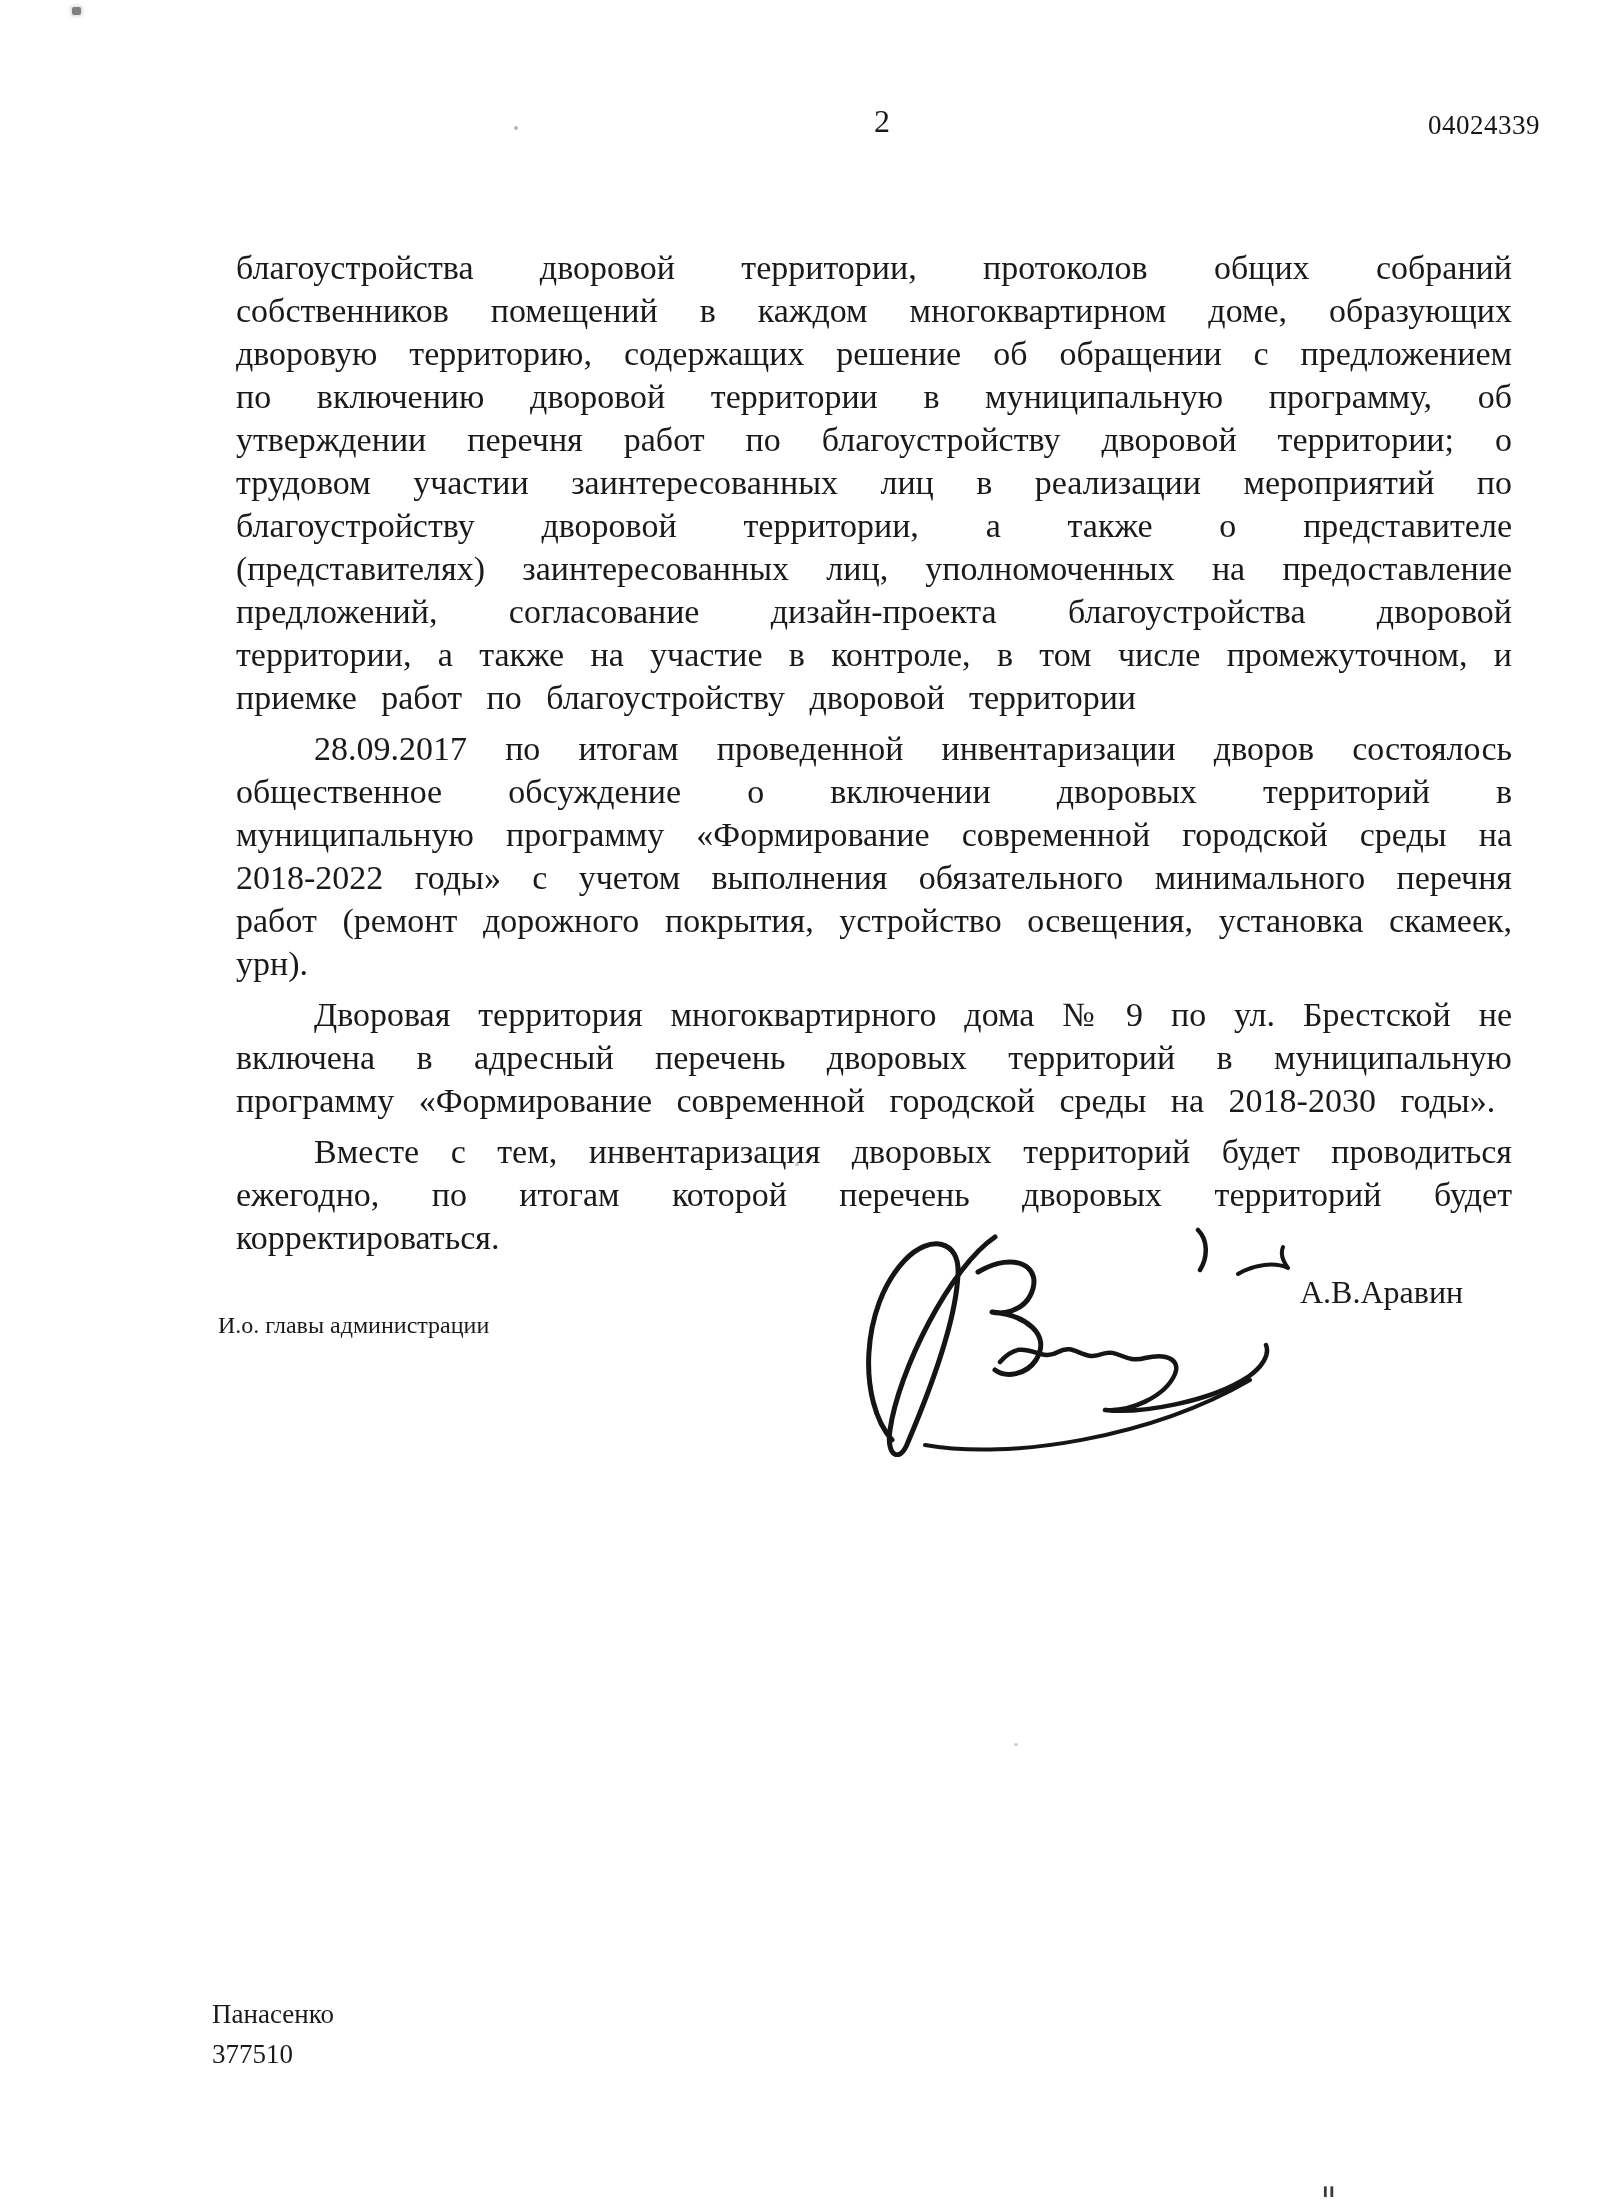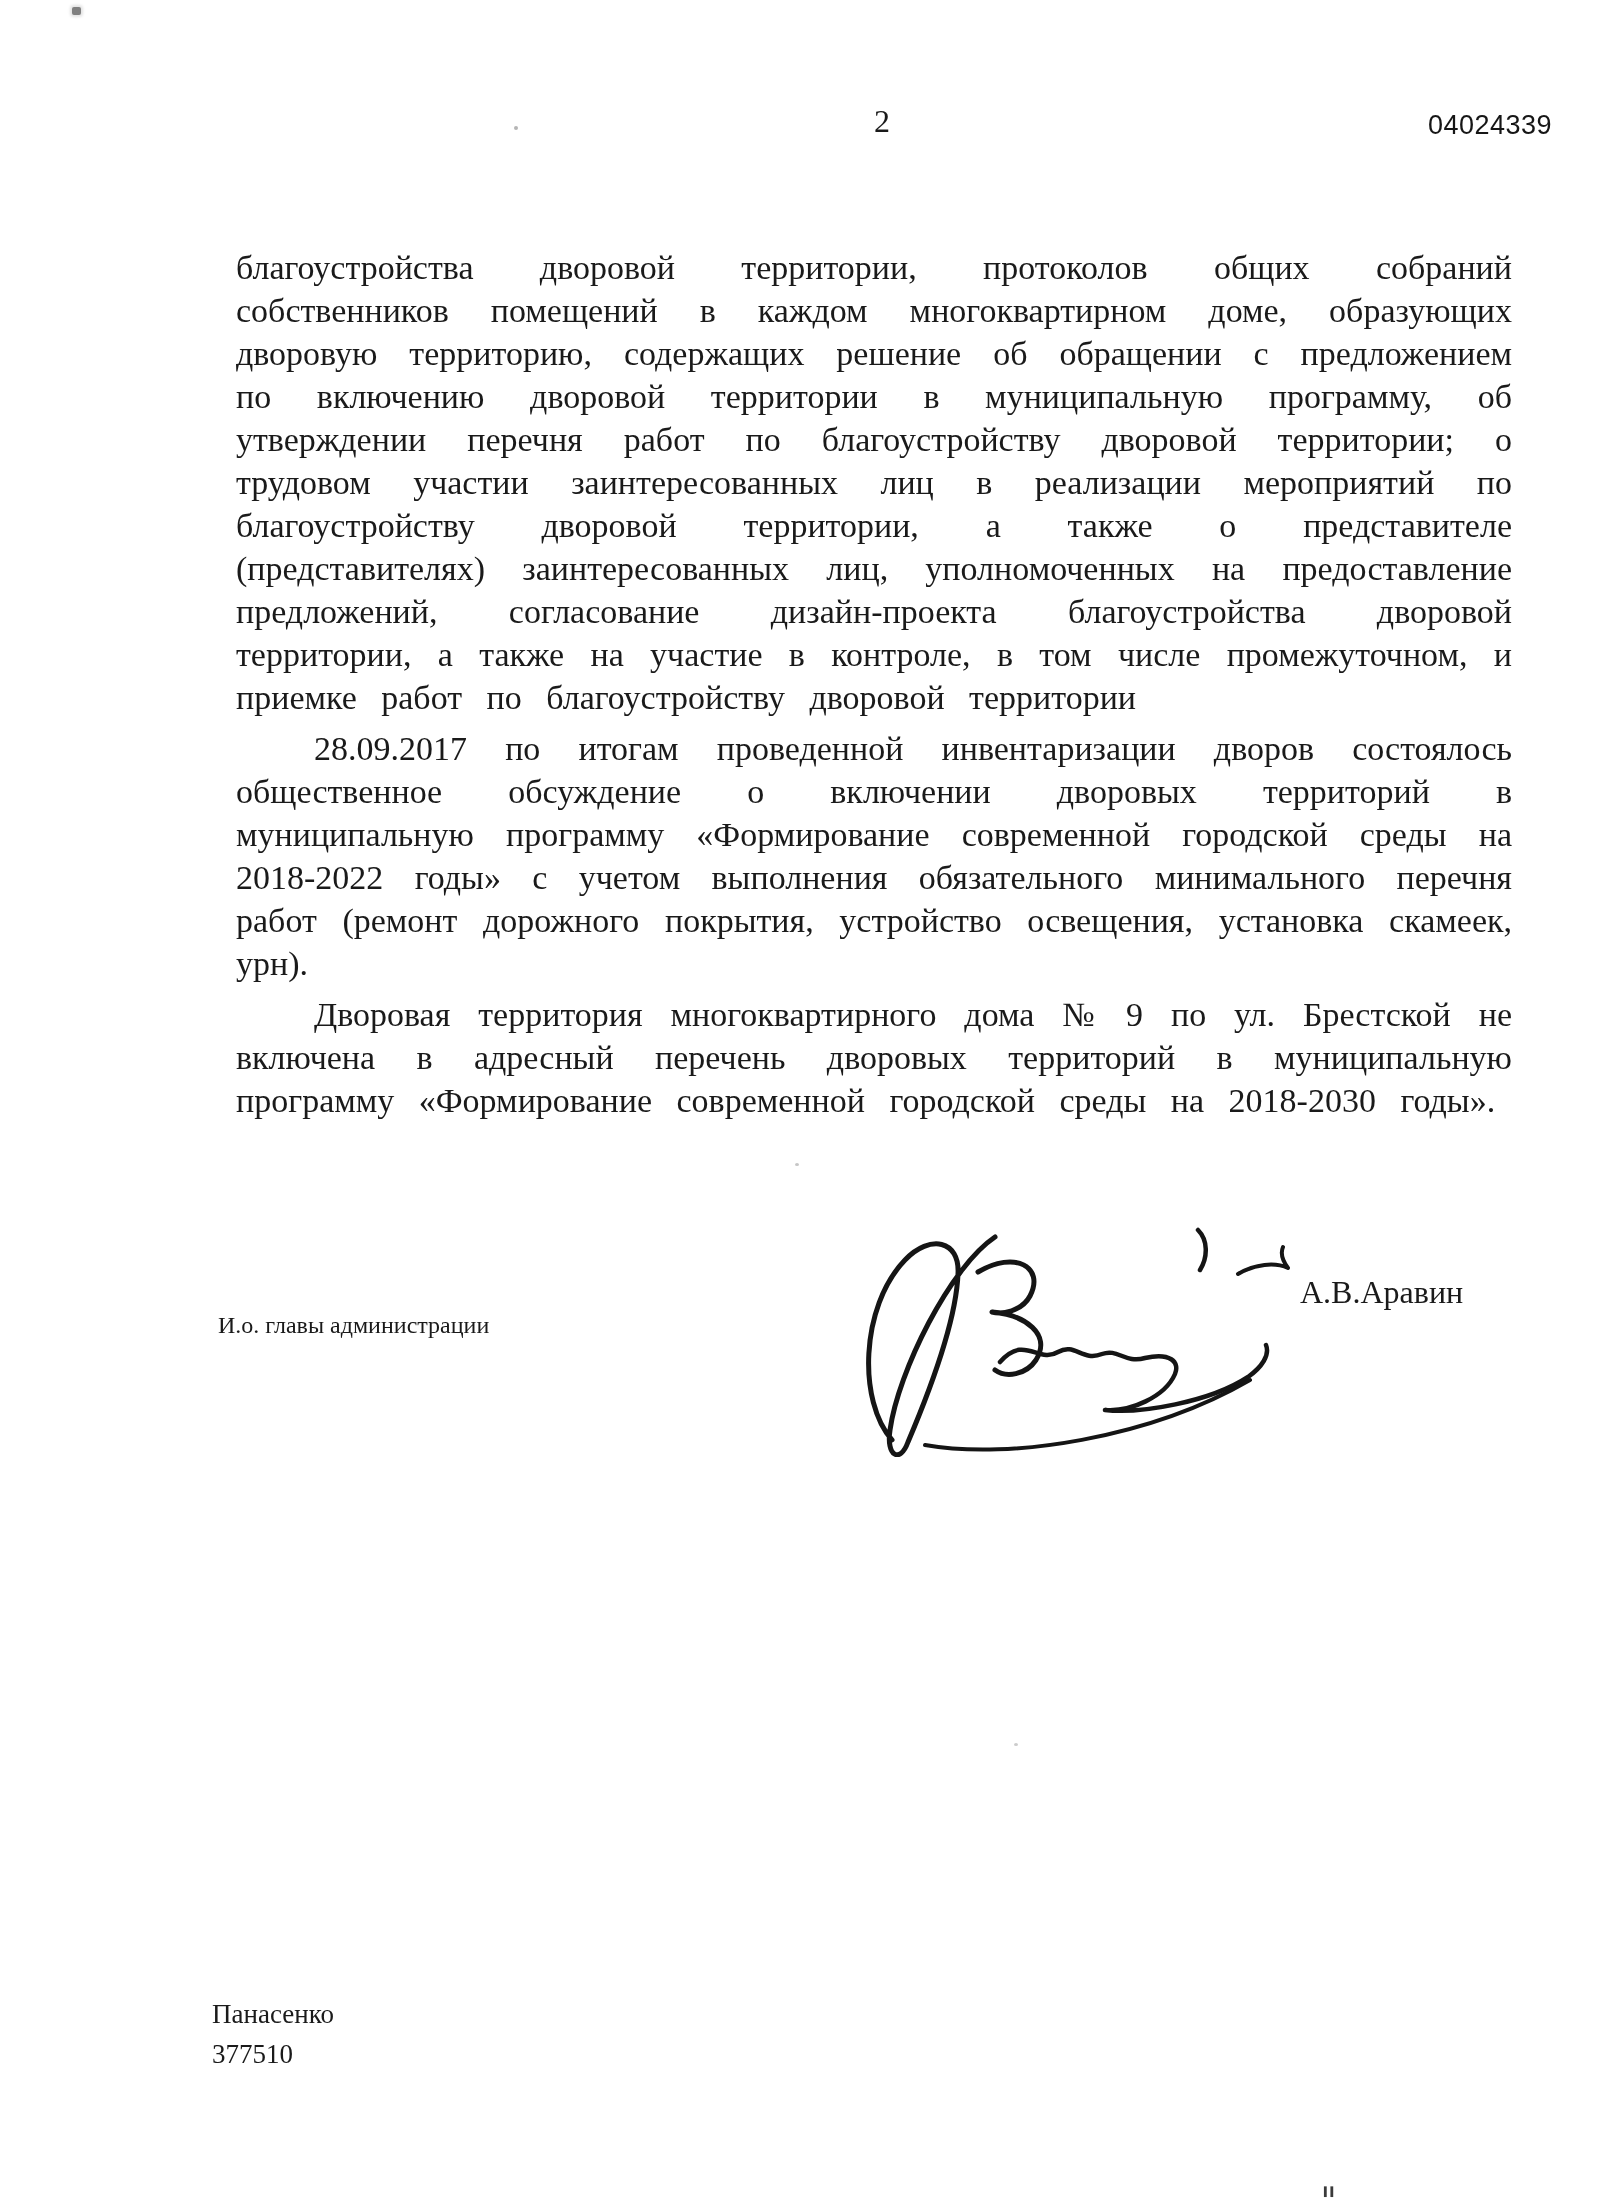--- a/index.html
+++ b/index.html
@@ -21,21 +21,21 @@
     left: 830px;
     top: 103px;
     width: 104px;
     text-align: center;
     font-size: 32px;
   }
   .stamp-number {
     position: absolute;
     left: 1428px;
     top: 110px;
-    font-family: Liberation Sans, sans-serif;
+    font-family: Liberation Serif, serif;
     font-size: 27px;
     letter-spacing: 0.5px;
     color: #161616;
   }
   .body-text {
     position: absolute;
     left: 228px;
     top: 238px;
     width: 1292px;
     font-size: 34px;
@@ -110,20 +110,21 @@
 <div class="page">
 
   <div class="page-number">2</div>
 
   <div class="stamp-number">04024339</div>
 
   <div class="body-text">
     <p>благоустройства дворовой территории, протоколов общих собраний собственников помещений в каждом многоквартирном доме, образующих дворовую территорию, содержащих решение об обращении с предложением по включению дворовой территории в муниципальную программу, об утверждении перечня работ по благоустройству дворовой территории; о трудовом участии заинтересованных лиц в реализации мероприятий по благоустройству дворовой территории, а также о представителе (представителях) заинтересованных лиц, уполномоченных на предоставление предложений, согласование дизайн-проекта благоустройства дворовой территории, а также на участие в контроле, в том числе промежуточном, и приемке работ по благоустройству дворовой территории</p>
     <p class="indented">28.09.2017 по итогам проведенной инвентаризации дворов состоялось общественное обсуждение о включении дворовых территорий в муниципальную программу «Формирование современной городской среды на 2018-2022 годы» с учетом выполнения обязательного минимального перечня работ (ремонт дорожного покрытия, устройство освещения, установка скамеек, урн).</p>
     <p class="indented">Дворовая территория многоквартирного дома № 9 по ул. Брестской не включена в адресный перечень дворовых территорий в муниципальную программу «Формирование современной городской среды на 2018-2030 годы».</p>
+    <p class="indented">Вместе с тем, инвентаризация дворовых территорий будет проводиться ежегодно, по итогам которой перечень дворовых территорий будет корректироваться.</p>
   </div>
 
   <div class="sig-label">И.о. главы администрации</div>
 
   <svg class="signature-svg" viewBox="0 0 500 245" xmlns="http://www.w3.org/2000/svg">
     <g fill="none" stroke="#151515" stroke-linecap="round" stroke-linejoin="round">
       <path stroke-width="5" d="M62,228 C28,190 30,95 75,48 C100,22 130,28 128,62 C126,112 95,190 78,230 C70,252 56,244 60,218 C68,160 120,55 165,25"></path>
       <path stroke-width="5" d="M148,60 C185,38 215,55 200,84 C192,99 172,103 162,100 C195,103 222,122 206,148 C196,163 176,166 165,158"></path>
       <path stroke-width="4.5" d="M170,150 C195,122 208,152 228,140 C245,130 252,150 272,142 C288,136 295,152 315,146 C340,140 350,150 345,162 C335,185 300,200 275,198 C310,202 380,190 418,165 C432,155 440,143 436,133"></path>
       <path stroke-width="4" d="M95,233 C180,248 320,226 420,168"></path>

